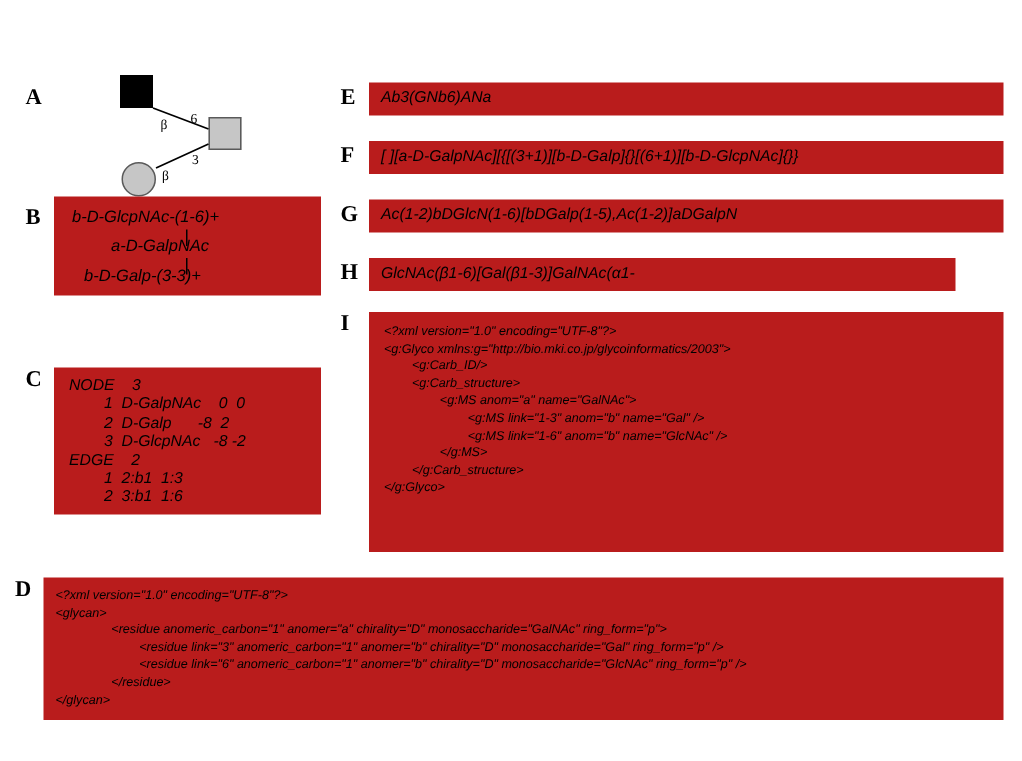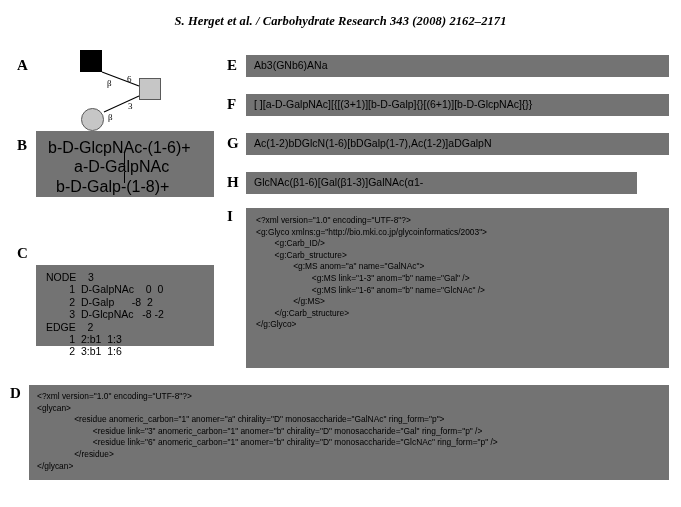--- a/index.html
+++ b/index.html
@@ -35,22 +35,23 @@
   }
   .panel-letter {
     position: absolute;
     font-family: "Liberation Serif", serif;
     font-weight: bold;
     font-size: 15px;
     color: #000;
   }
   .grey-box {
     position: absolute;
-    background: #737373;
+    background: #b91c1c;
     box-sizing: border-box;
+    font-style: italic;
   }
   .code-text {
     font-family: "Liberation Sans", sans-serif;
     font-size: 10.5px;
     color: #000;
     white-space: pre;
     line-height: 12.4px;
   }
   .mono-xml {
     font-family: "Liberation Sans", sans-serif;
@@ -86,32 +87,32 @@
     position: absolute;
     font-family: "Liberation Serif", serif;
     font-size: 9px;
     color: #000;
   }
 
   
   #panelB-box { left: 36px; top: 131px; width: 178px; height: 66px; }
   .bline {
     position: absolute;
-    font-size: 16px;
+    font-size: 11px;
     color: #000;
     white-space: pre;
   }
   .vbar {
     position: absolute;
     width: 1px;
     background: #000;
   }
 
   
-  #panelC-box { left: 36px; top: 245px; width: 178px; height: 81px; margin-top: 20px; }
+  #panelC-box { left: 36px; top: 245px; width: 178px; height: 98px; }
 
   
   #panelD-box { left: 29px; top: 385px; width: 640px; height: 95px; }
 
   
   #panelE-box { left: 246px; top: 55px; width: 423px; height: 22px; }
   #panelF-box { left: 246px; top: 94px; width: 423px; height: 22px; }
   #panelG-box { left: 246px; top: 133px; width: 423px; height: 22px; }
   #panelH-box { left: 246px; top: 172px; width: 391px; height: 22px; }
   #panelI-box { left: 246px; top: 208px; width: 423px; height: 160px; }
@@ -123,21 +124,20 @@
     font-size: 10.5px;
     color: #000;
     white-space: pre;
   }
 </style>
 </head>
 <body>
 
 <div class="page">
 
-  <div class="header">S. Herget et al. / Carbohydrate Research 343 (2008) 2162–2171</div>
 
   <div class="panel-letter" style="left:17px; top:57px;">A</div>
   <div id="panelA-drawing" style="position:absolute; left:0; top:0; width:230px; height:145px;">
     <div class="sq-black"></div>
     <div class="sq-grey"></div>
     <div class="circ-grey"></div>
     <svg style="position:absolute; left:0; top:0; width:230px; height:145px;">
       <line x1="102" y1="72" x2="139" y2="86" stroke="#000" stroke-width="1.2"></line>
       <line x1="104" y1="112" x2="139" y2="96" stroke="#000" stroke-width="1.2"></line>
     </svg>
@@ -146,21 +146,21 @@
     <div class="lbl" style="left:108px; top:112px;">β</div>
     <div class="lbl" style="left:128px; top:101px;">3</div>
   </div>
 
   <div class="panel-letter" style="left:17px; top:137px;">B</div>
   <div class="grey-box" id="panelB-box">
     <div class="bline" style="left:12px; top:8px;">b-D-GlcpNAc-(1-6)+</div>
     <div class="vbar" style="left:88px; top:22px; height:11px;"></div>
     <div class="bline" style="left:38px; top:27px;">a-D-GalpNAc</div>
     <div class="vbar" style="left:88px; top:41px; height:11px;"></div>
-    <div class="bline" style="left:20px; top:47px;">b-D-Galp-(1-8)+</div>
+    <div class="bline" style="left:20px; top:47px;">b-D-Galp-(3-3)+</div>
   </div>
 
   <div class="panel-letter" style="left:17px; top:245px;">C</div>
   <div class="grey-box" id="panelC-box">
     <div class="code-text" style="position:absolute; left:10px; top:6px;">NODE    3
         1  D-GalpNAc    0  0
         2  D-Galp      -8  2
         3  D-GlcpNAc   -8 -2
 EDGE    2
         1  2:b1  1:3
@@ -183,21 +183,21 @@
     <div class="box-text">Ab3(GNb6)ANa</div>
   </div>
 
   <div class="panel-letter" style="left:227px; top:96px;">F</div>
   <div class="grey-box" id="panelF-box">
     <div class="box-text">[ ][a-D-GalpNAc][{[(3+1)][b-D-Galp]{}[(6+1)][b-D-GlcpNAc]{}}</div>
   </div>
 
   <div class="panel-letter" style="left:227px; top:135px;">G</div>
   <div class="grey-box" id="panelG-box">
-    <div class="box-text">Ac(1-2)bDGlcN(1-6)[bDGalp(1-7),Ac(1-2)]aDGalpN</div>
+    <div class="box-text">Ac(1-2)bDGlcN(1-6)[bDGalp(1-5),Ac(1-2)]aDGalpN</div>
   </div>
 
   <div class="panel-letter" style="left:227px; top:174px;">H</div>
   <div class="grey-box" id="panelH-box">
     <div class="box-text">GlcNAc(β1-6)[Gal(β1-3)]GalNAc(α1-</div>
   </div>
 
   <div class="panel-letter" style="left:227px; top:208px;">I</div>
   <div class="grey-box" id="panelI-box">
     <div class="mono-xml" style="position:absolute; left:10px; top:7px;">&lt;?xml version="1.0" encoding="UTF-8"?&gt;

